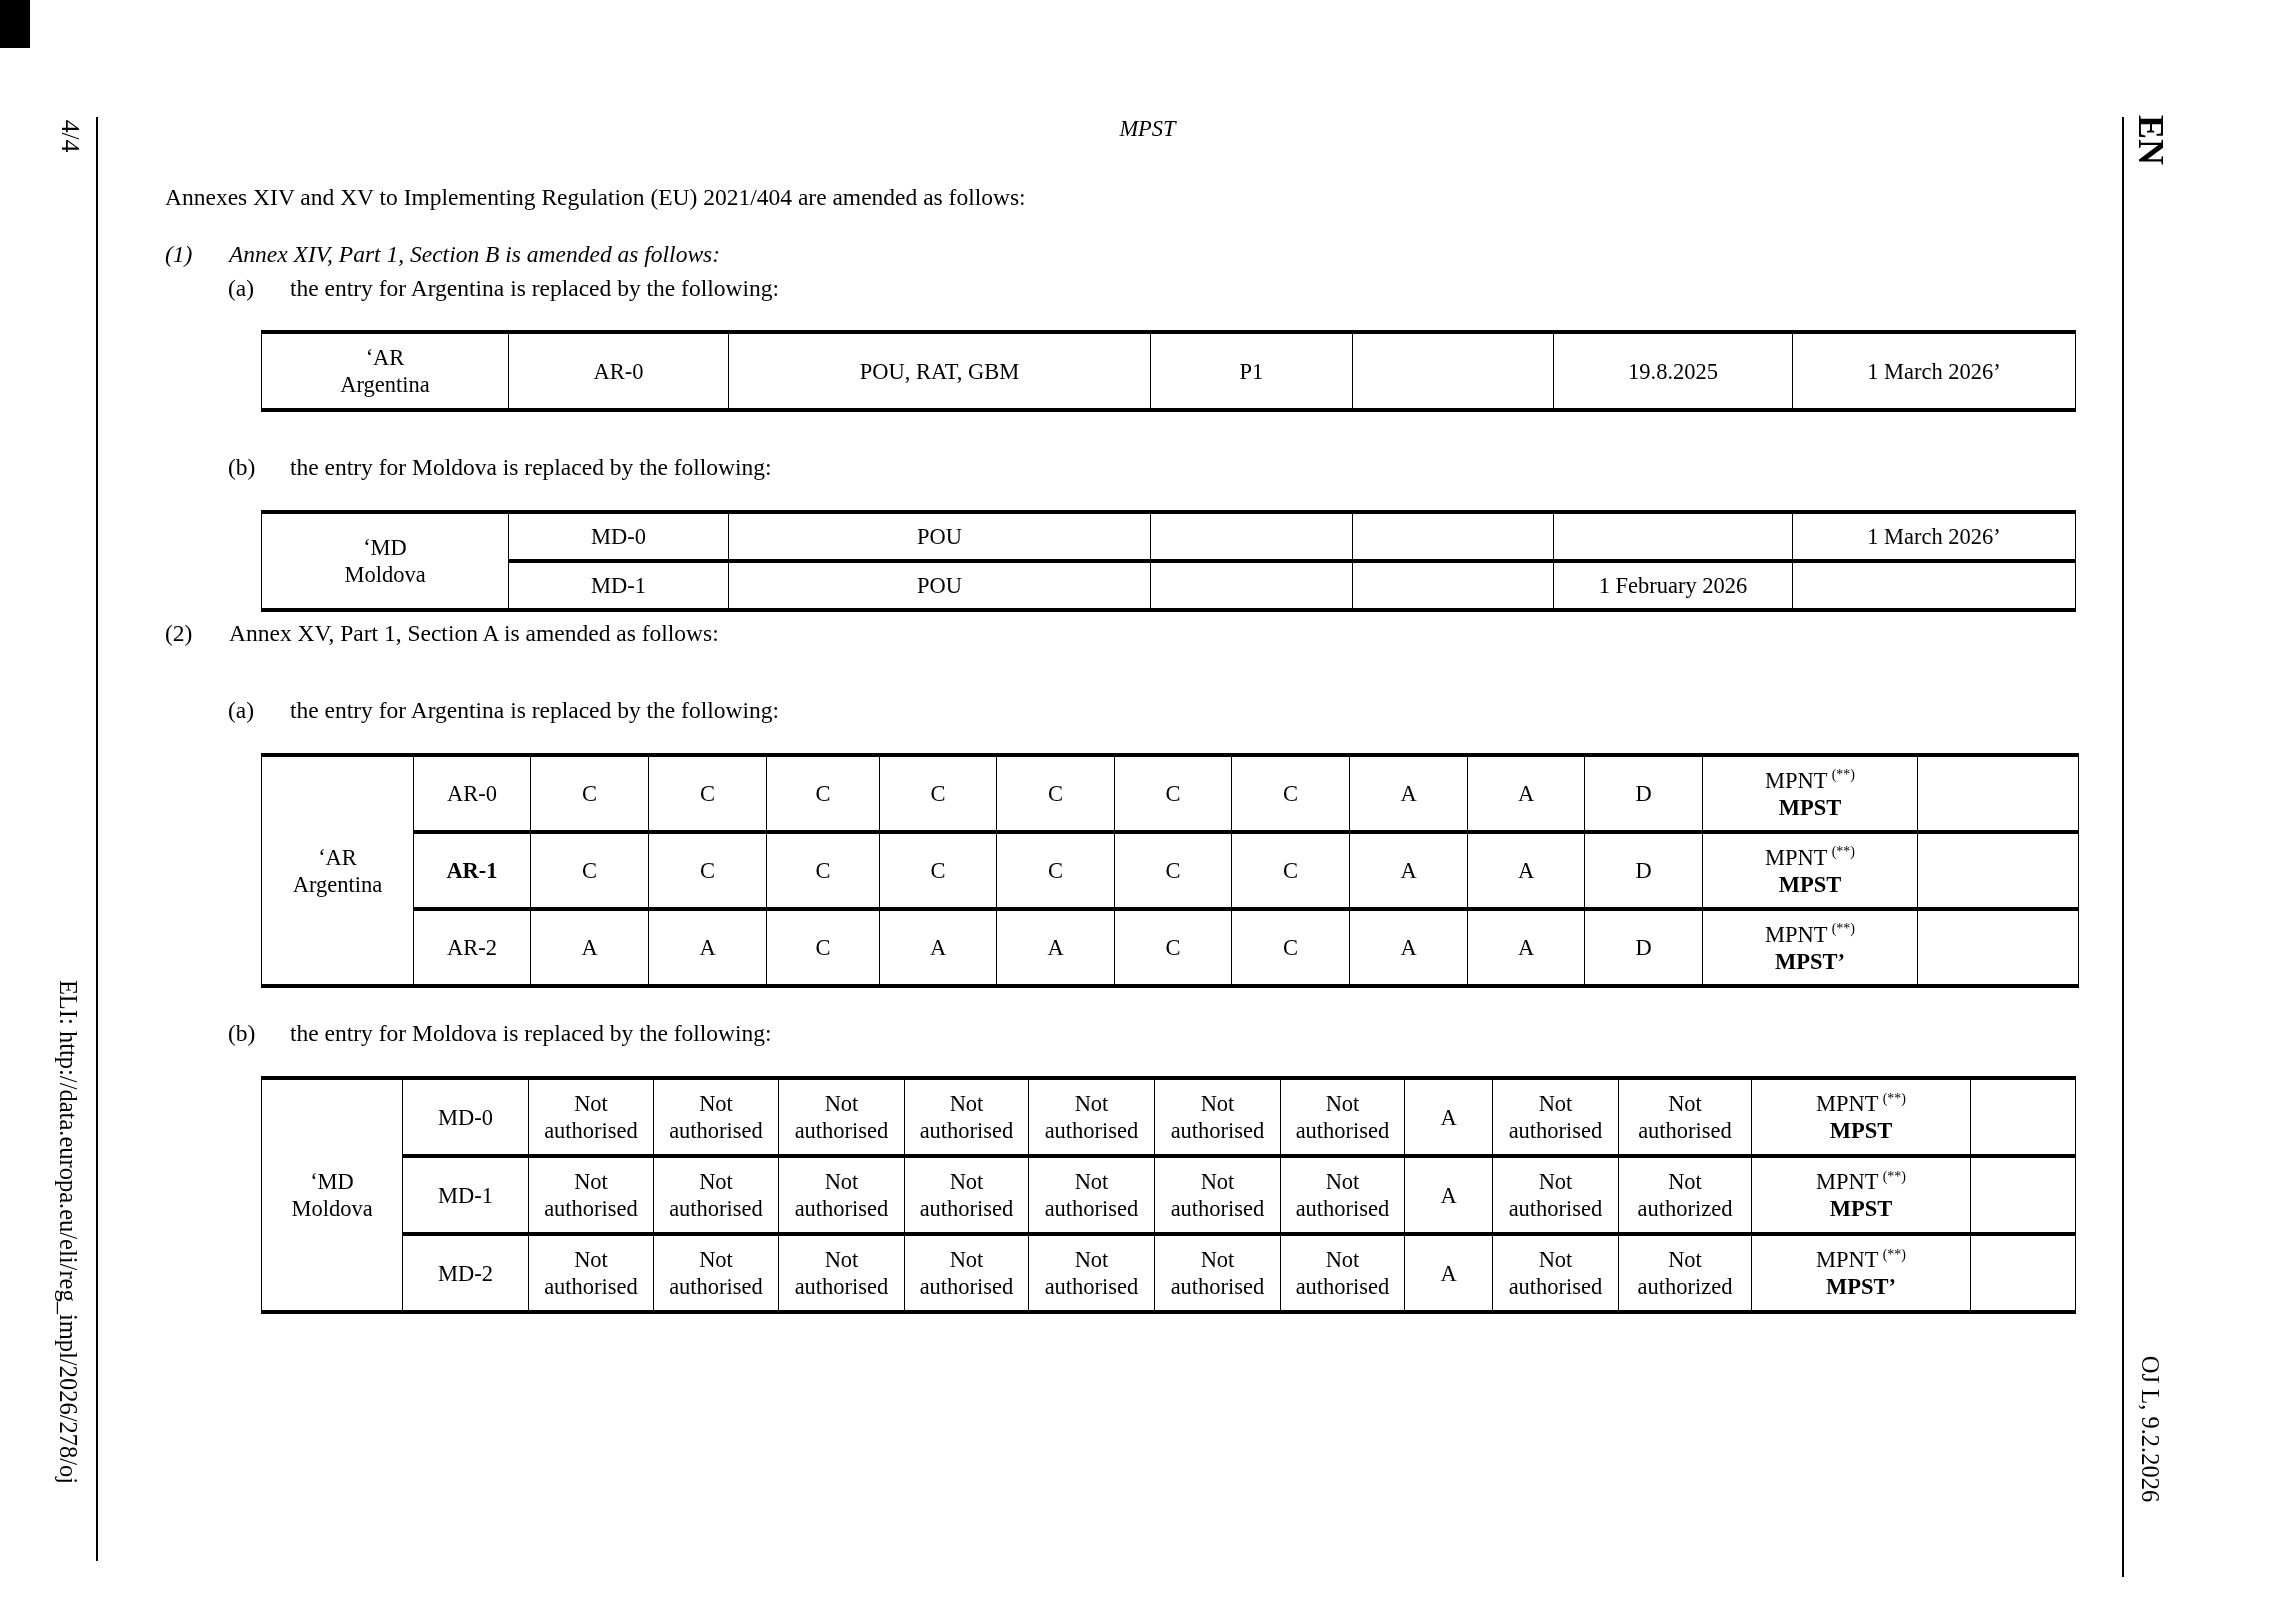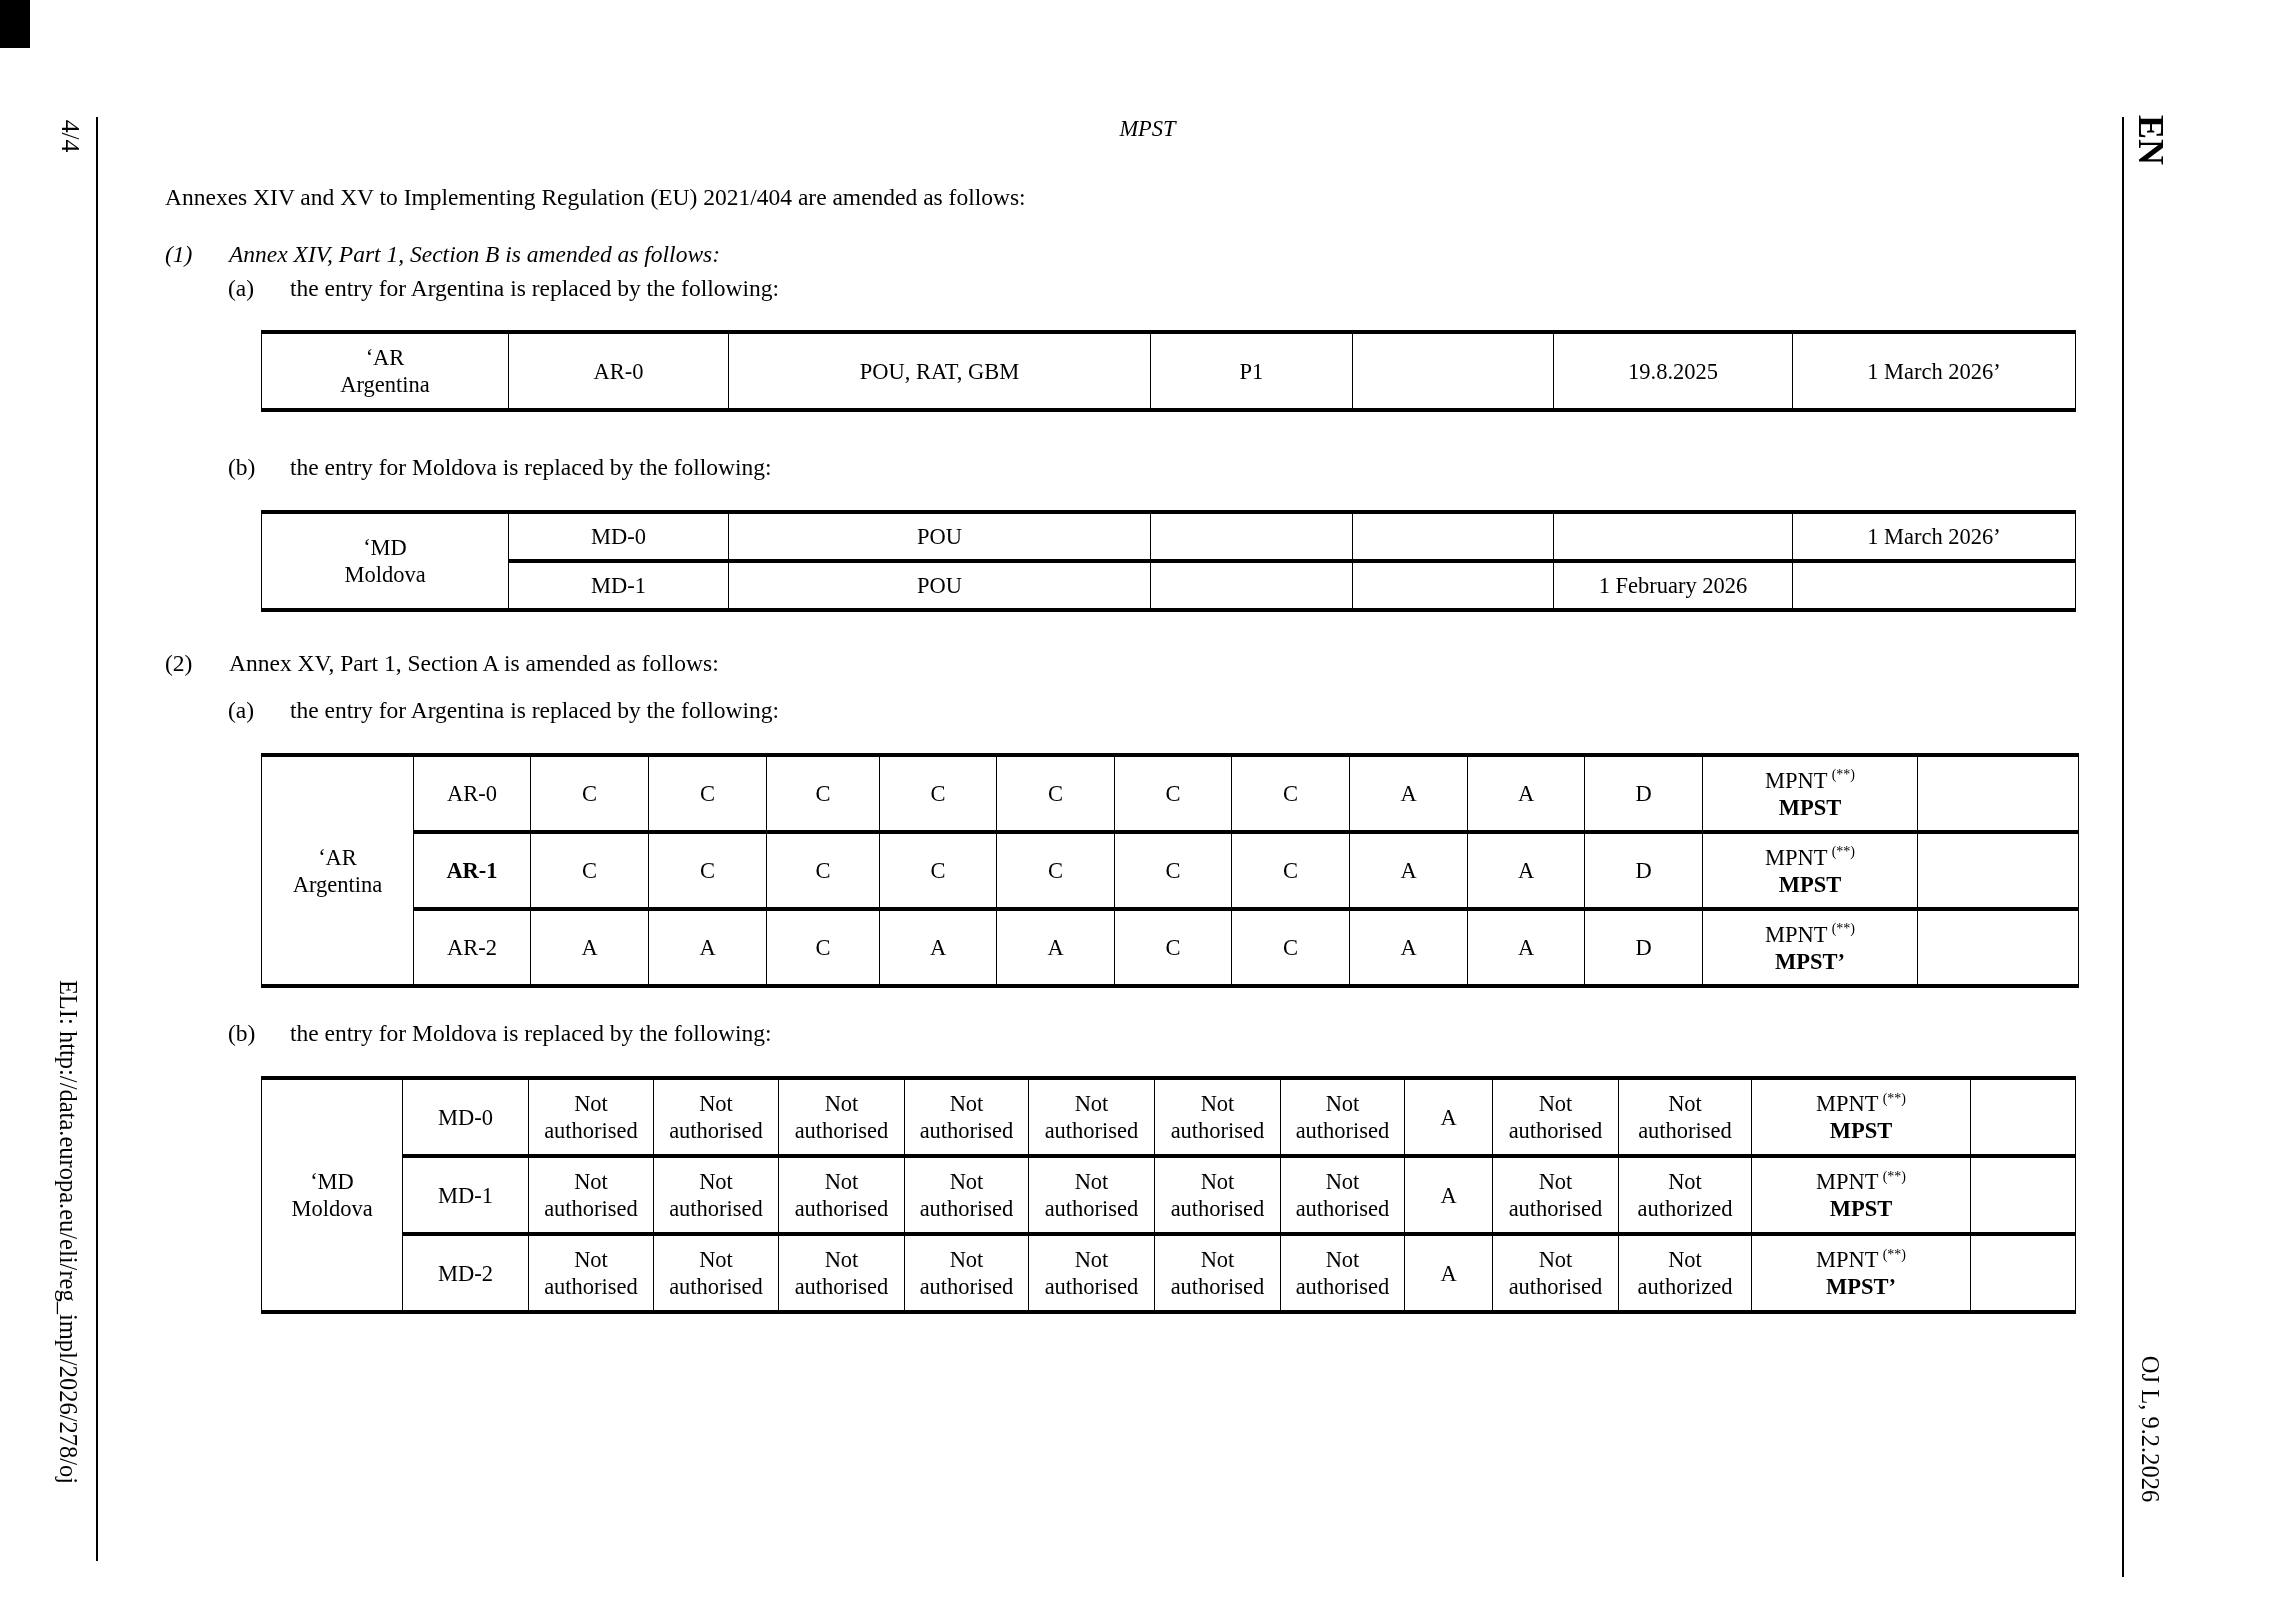--- a/index.html
+++ b/index.html
@@ -120,21 +120,21 @@
       <td style="height:45px;">MD-1</td>
       <td>POU</td>
       <td></td>
       <td></td>
       <td>1 February 2026</td>
       <td></td>
     </tr>
   </tbody>
     </table>
 
-  <div class="textline" style="left:137px;top:650px;"><span class="marker1">(2)</span><span>Annex XV, Part 1, Section A is amended as follows:</span></div>
+  <div class="textline" style="left:137px;top:620px;"><span class="marker1">(2)</span><span>Annex XV, Part 1, Section A is amended as follows:</span></div>
 
   <div class="textline" style="left:200px;top:697px;"><span class="marker2">(a)</span><span>the entry for Argentina is replaced by the following:</span></div>
 
   <table class="doc-table" style="left:261px;top:753px;width:1815px;">
     <colgroup>
       <col style="width:152px">
         <col style="width:117px">
         <col style="width:118px">
         <col style="width:118px">
         <col style="width:113px">

